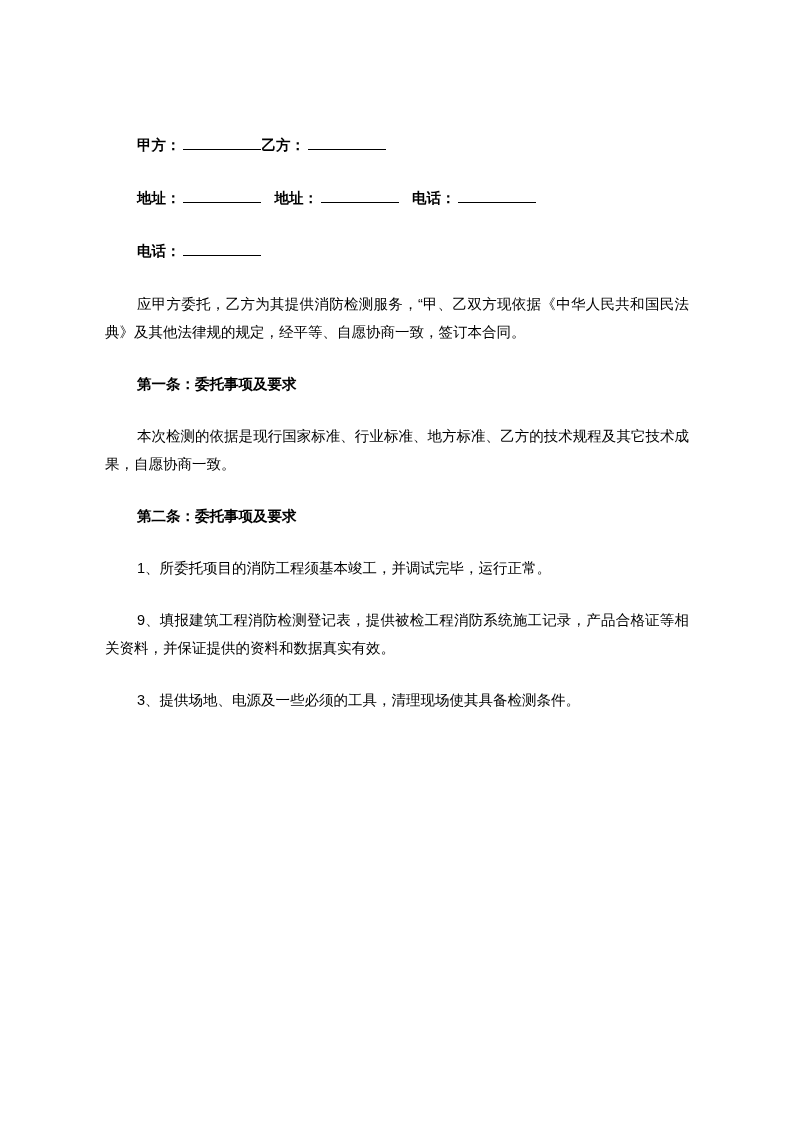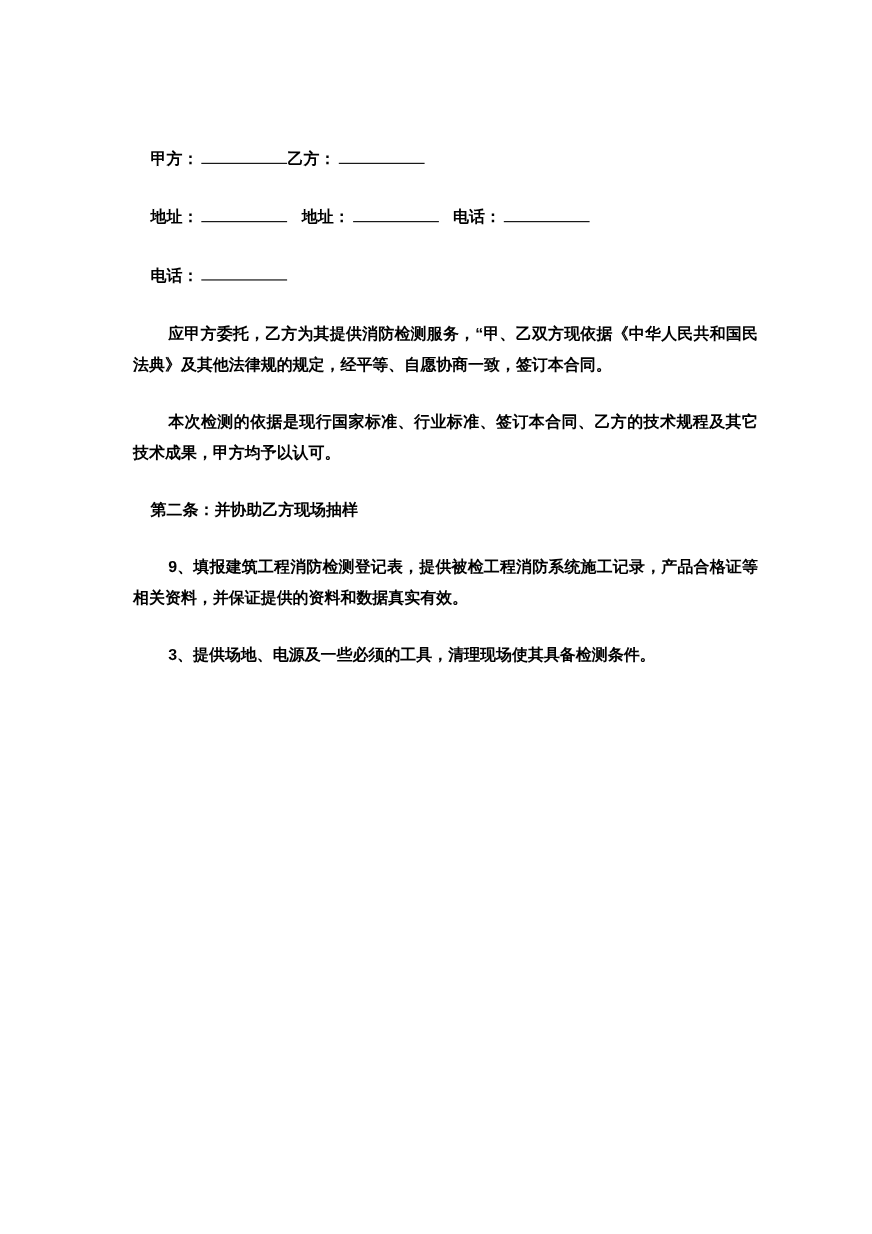--- a/index.html
+++ b/index.html
@@ -33,25 +33,25 @@
   .blank {
     display: inline-block;
     width: 78px;
     height: 15px;
     margin-left: 3px;
     border-bottom: 1px solid #000000;
     vertical-align: baseline;
   }
   .body-section { margin-top: 6px; }
   .para {
-    margin: 0 0 24px 16px;
+    margin: 0 0 24px 0;
     line-height: 28px;
     text-align: justify;
     text-indent: 2.2em;
-    font-weight: 700;
+    font-weight: 400;
   }
   .heading {
     margin: 0 0 24px 0;
     line-height: 28px;
     text-indent: 2.2em;
     font-weight: 700;
   }
 </style>
 </head>
 <body>
@@ -70,19 +70,21 @@
 
     <div class="form-line">
       <span class="seg"><span class="label">电话：</span><span class="blank"></span></span>
     </div>
 
 
   </div>
 
   <div class="body-section">
     <p class="para">应甲方委托，乙方为其提供消防检测服务，“甲、乙双方现依据《中华人民共和国民法典》及其他法律规的规定，经平等、自愿协商一致，签订本合同。</p>
-    <p class="para">本次检测的依据是现行国家标准、行业标准、签订本合同、乙方的技术规程及其它技术成果，甲方均予以认可。</p>
-    <p class="heading">第二条：并协助乙方现场抽样</p>
+    <p class="heading">第一条：委托事项及要求</p>
+    <p class="para">本次检测的依据是现行国家标准、行业标准、地方标准、乙方的技术规程及其它技术成果，自愿协商一致。</p>
+    <p class="heading">第二条：委托事项及要求</p>
+    <p class="para">1、所委托项目的消防工程须基本竣工，并调试完毕，运行正常。</p>
     <p class="para">9、填报建筑工程消防检测登记表，提供被检工程消防系统施工记录，产品合格证等相关资料，并保证提供的资料和数据真实有效。</p>
     <p class="para">3、提供场地、电源及一些必须的工具，清理现场使其具备检测条件。</p>
   </div>
 
 </div>
 
 </body></html>

